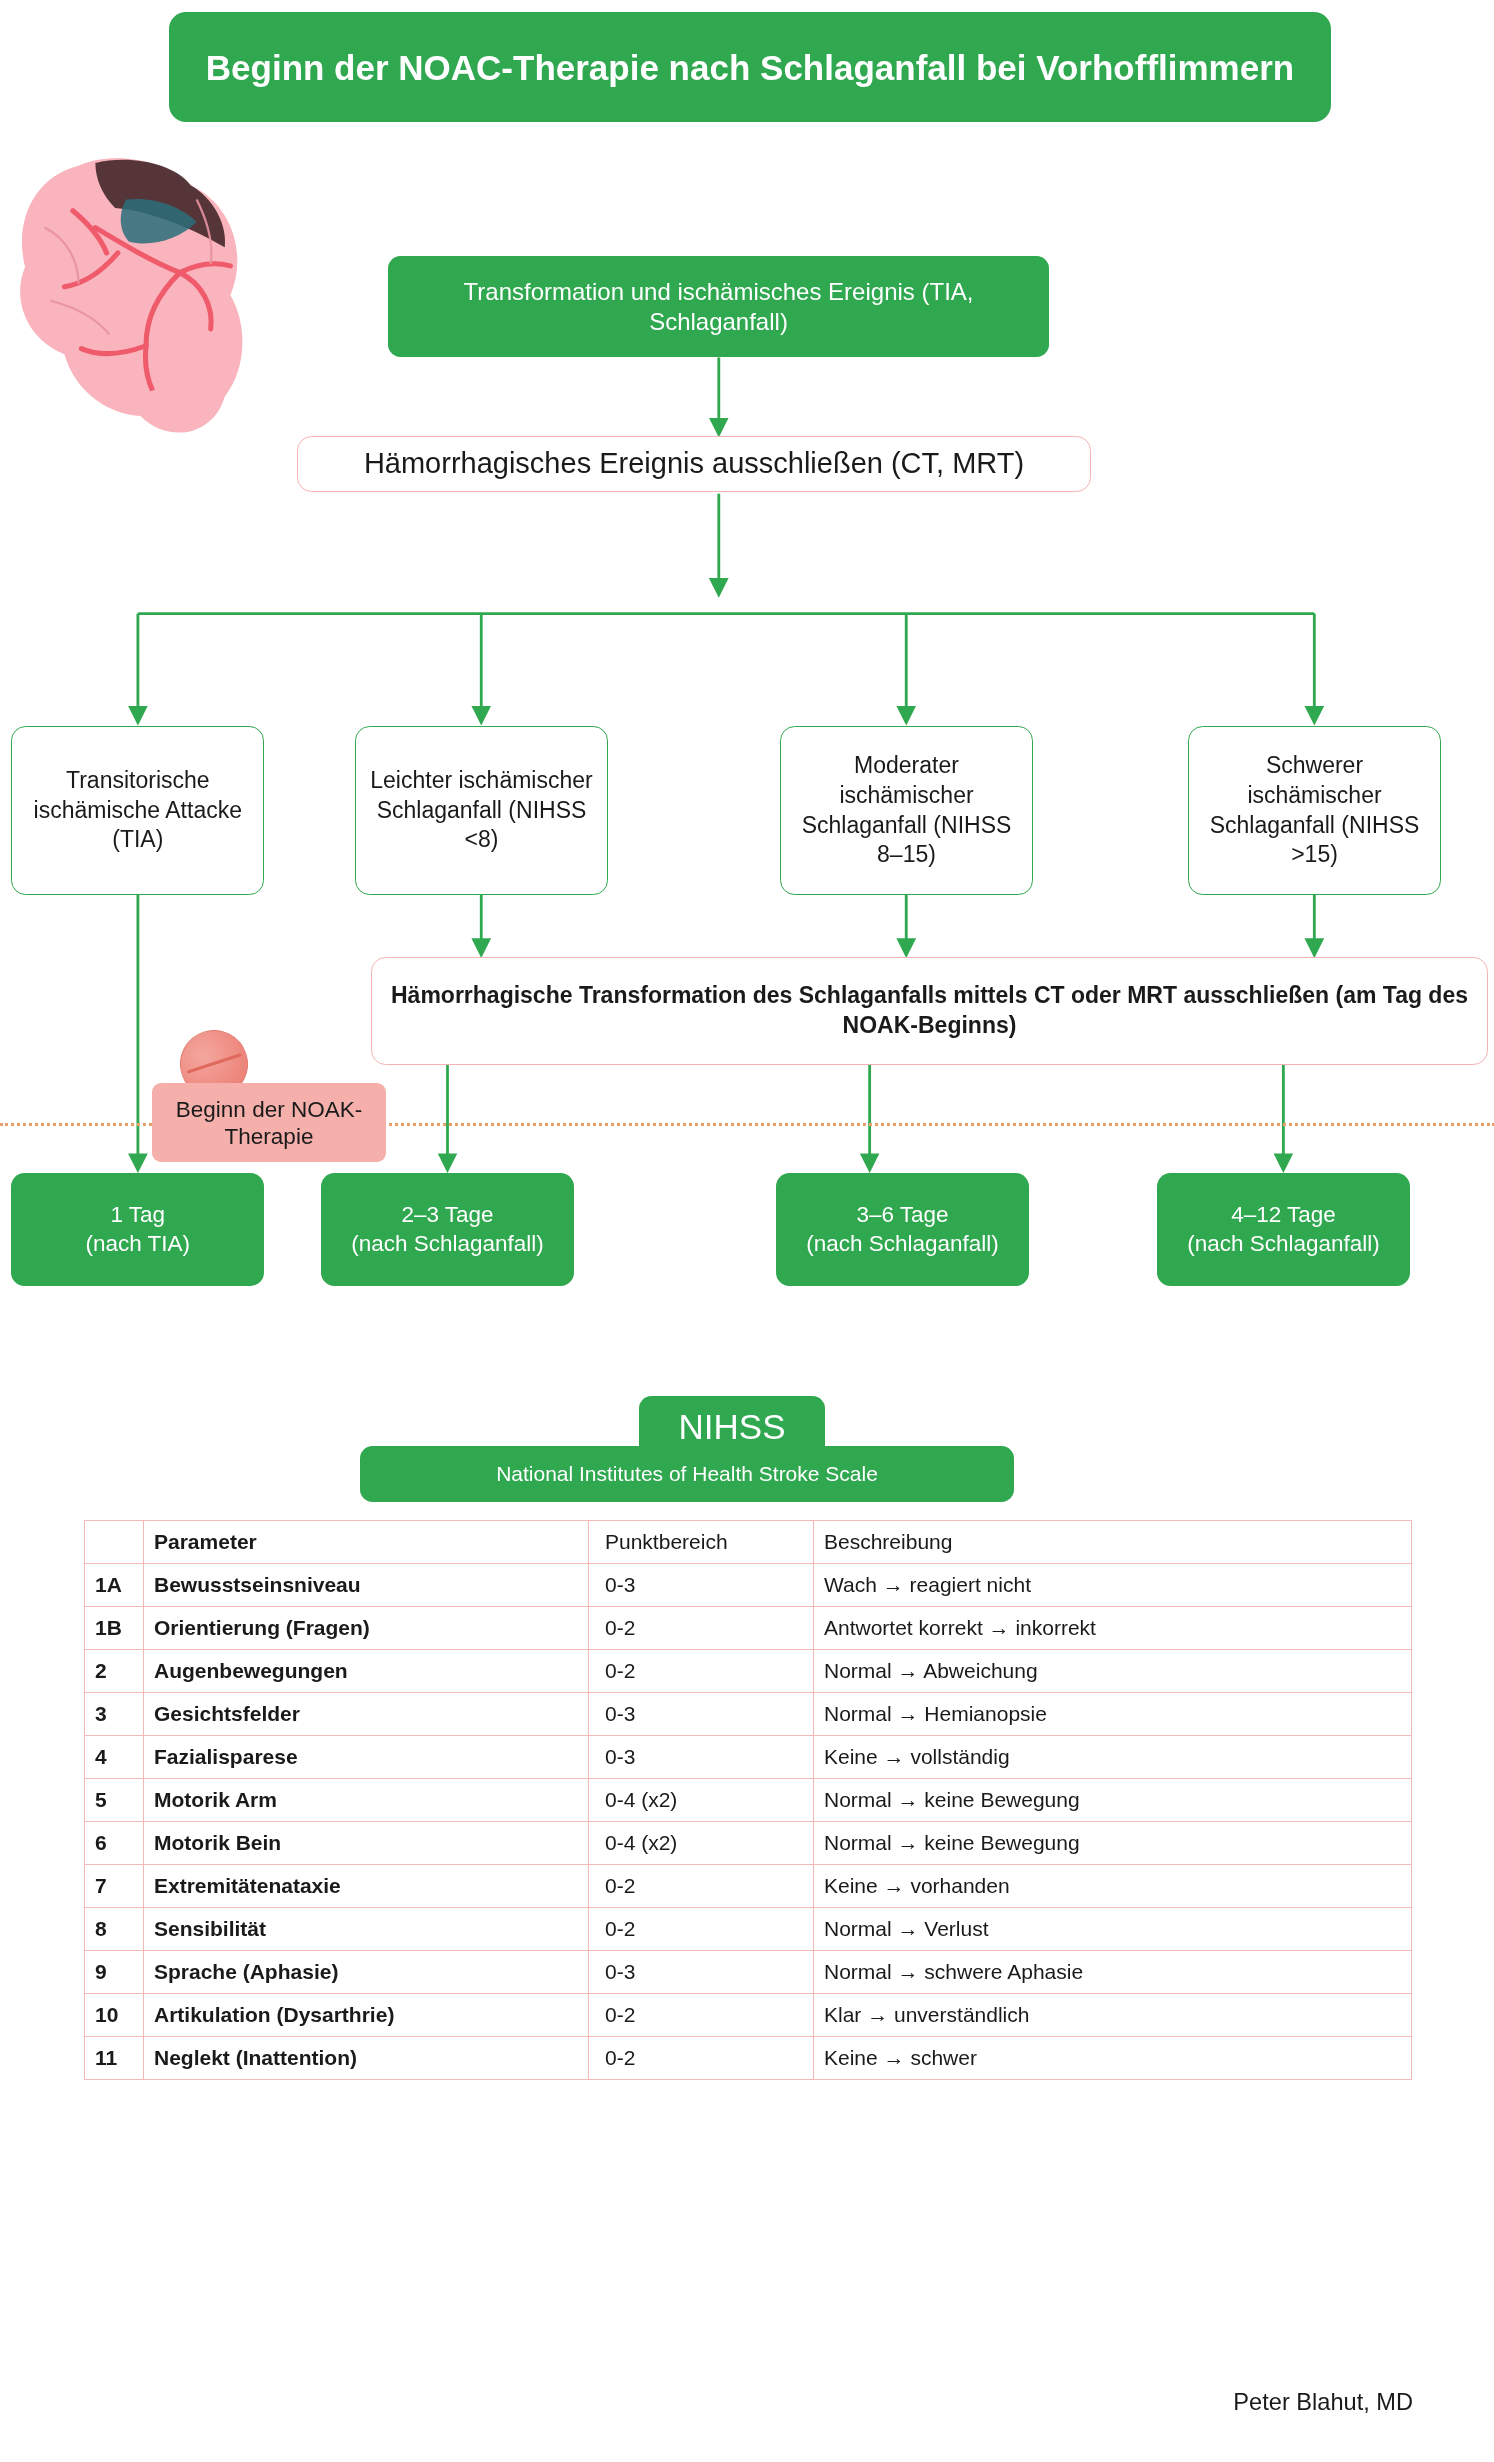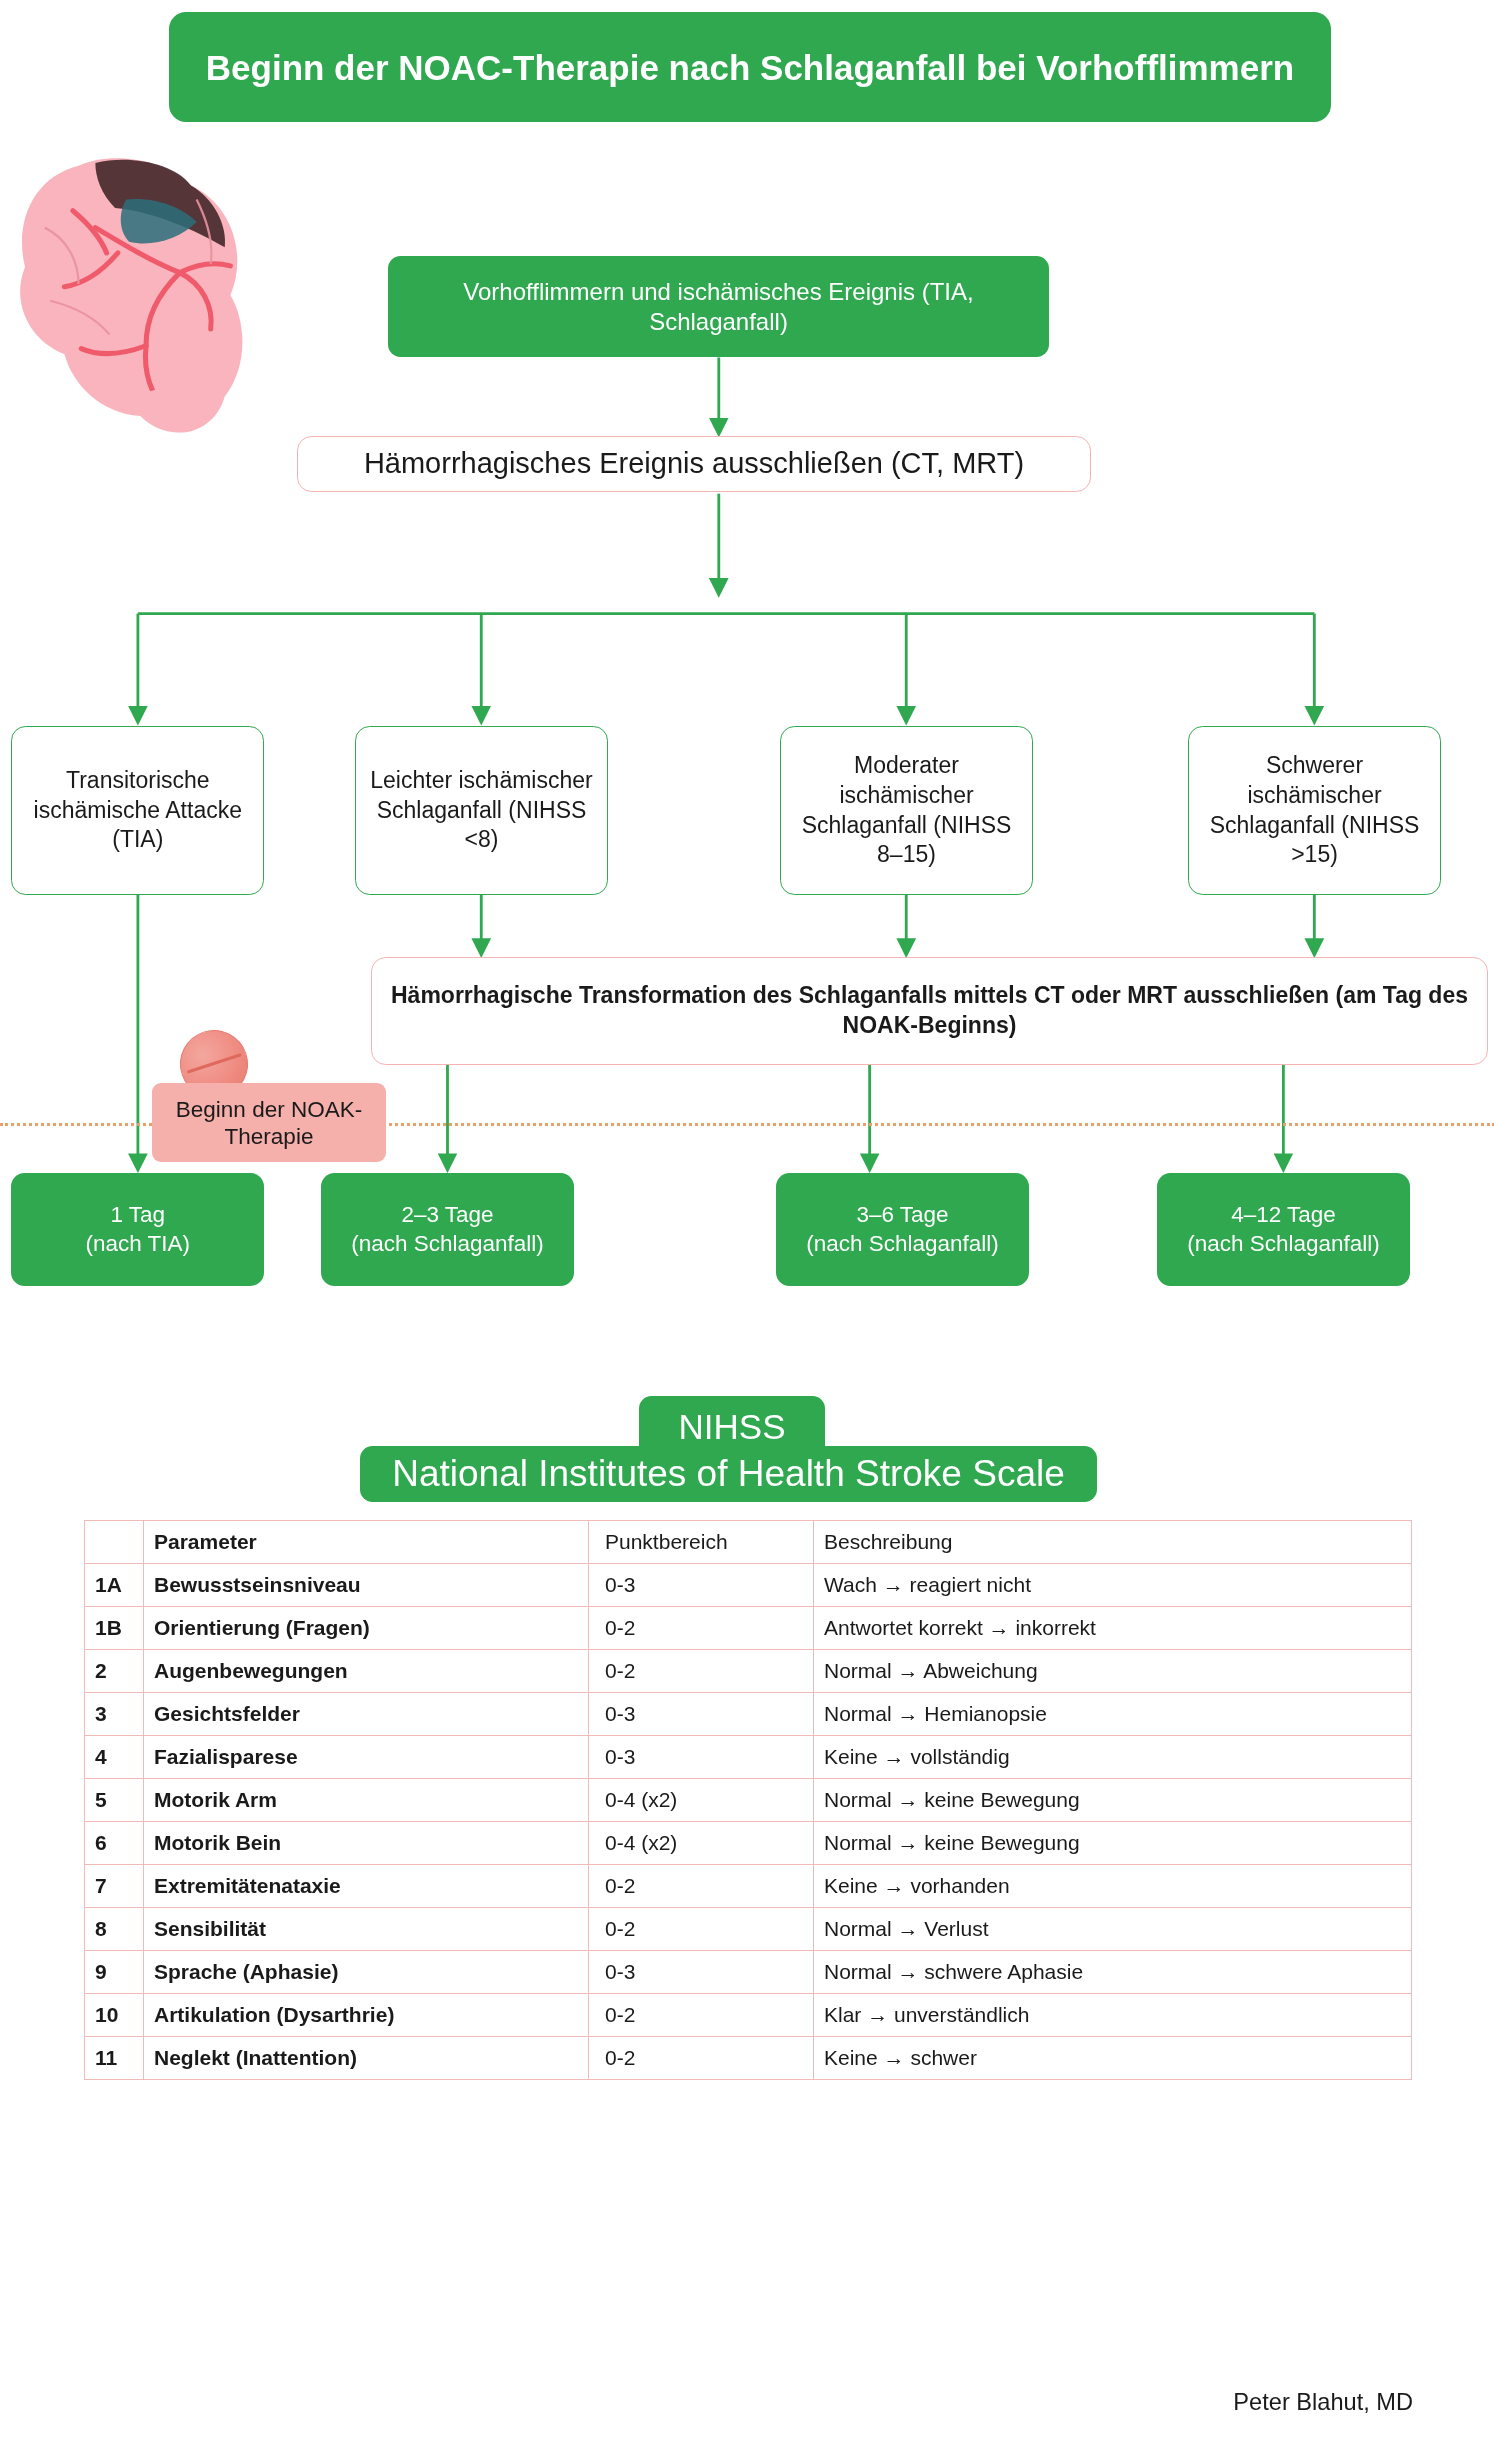--- a/index.html
+++ b/index.html
@@ -107,22 +107,22 @@
 
   
   #connectors { left:0; top:0; width:1495px; height:1351px; pointer-events:none; }
 
   
   #nihss-title {
     left: 639px; top: 1396px; width: 186px; height: 62px;
     font-size: 35px; border-radius: 12.4px;
   }
   #nihss-subtitle {
-    left: 360px; top: 1446px; width: 737px; height: 56px;
-    font-size: 37px; border-radius: 12.4px;
+    left: 360px; top: 1446px; width: 654px; height: 56px;
+    font-size: 21px; border-radius: 12.4px;
   }
 
   
   #nihss-table {
     position:absolute; left: 84px; top: 1520px; width: 1328px;
     border-collapse: collapse; font-size: 21px;
   }
   #nihss-table td, #nihss-table th {
     border: 1.1px solid #f4b9b9;
     padding: 9px 10px;
@@ -210,21 +210,21 @@
 
       <path d="M795 1882 L795 2077"></path>
       <path d="M1545 1882 L1545 2077"></path>
       <path d="M2280 1882 L2280 2077"></path>
 
       <path d="M245 1590 L245 2077"></path>
     </g>
   </svg>
 </div>
 
-<div class="abs green-box" id="node-start">Vorhofflimmern und ischämisches Ereignis (TIA, Schlaganfall)</div>
+<div class="abs green-box" id="node-start">Transformation und ischämisches Ereignis (TIA, Schlaganfall)</div>
 <div class="abs pink-outline" id="node-exclude-hem">Hämorrhagisches Ereignis ausschließen (CT, MRT)</div>
 
 <div class="abs green-outline leaf" id="leaf-tia">Transitorische ischämische Attacke (TIA)</div>
 <div class="abs green-outline leaf" id="leaf-mild">Leichter ischämischer Schlaganfall (NIHSS &lt;8)</div>
 <div class="abs green-outline leaf" id="leaf-mod">Moderater ischämischer Schlaganfall (NIHSS 8–15)</div>
 <div class="abs green-outline leaf" id="leaf-sev">Schwerer ischämischer Schlaganfall (NIHSS &gt;15)</div>
 
 <div class="abs pink-outline" id="node-hem-transform">Hämorrhagische Transformation des Schlaganfalls mittels CT oder MRT ausschließen (am Tag des NOAK-Beginns)</div>
 
 <div class="abs" id="dotted-line"></div>

